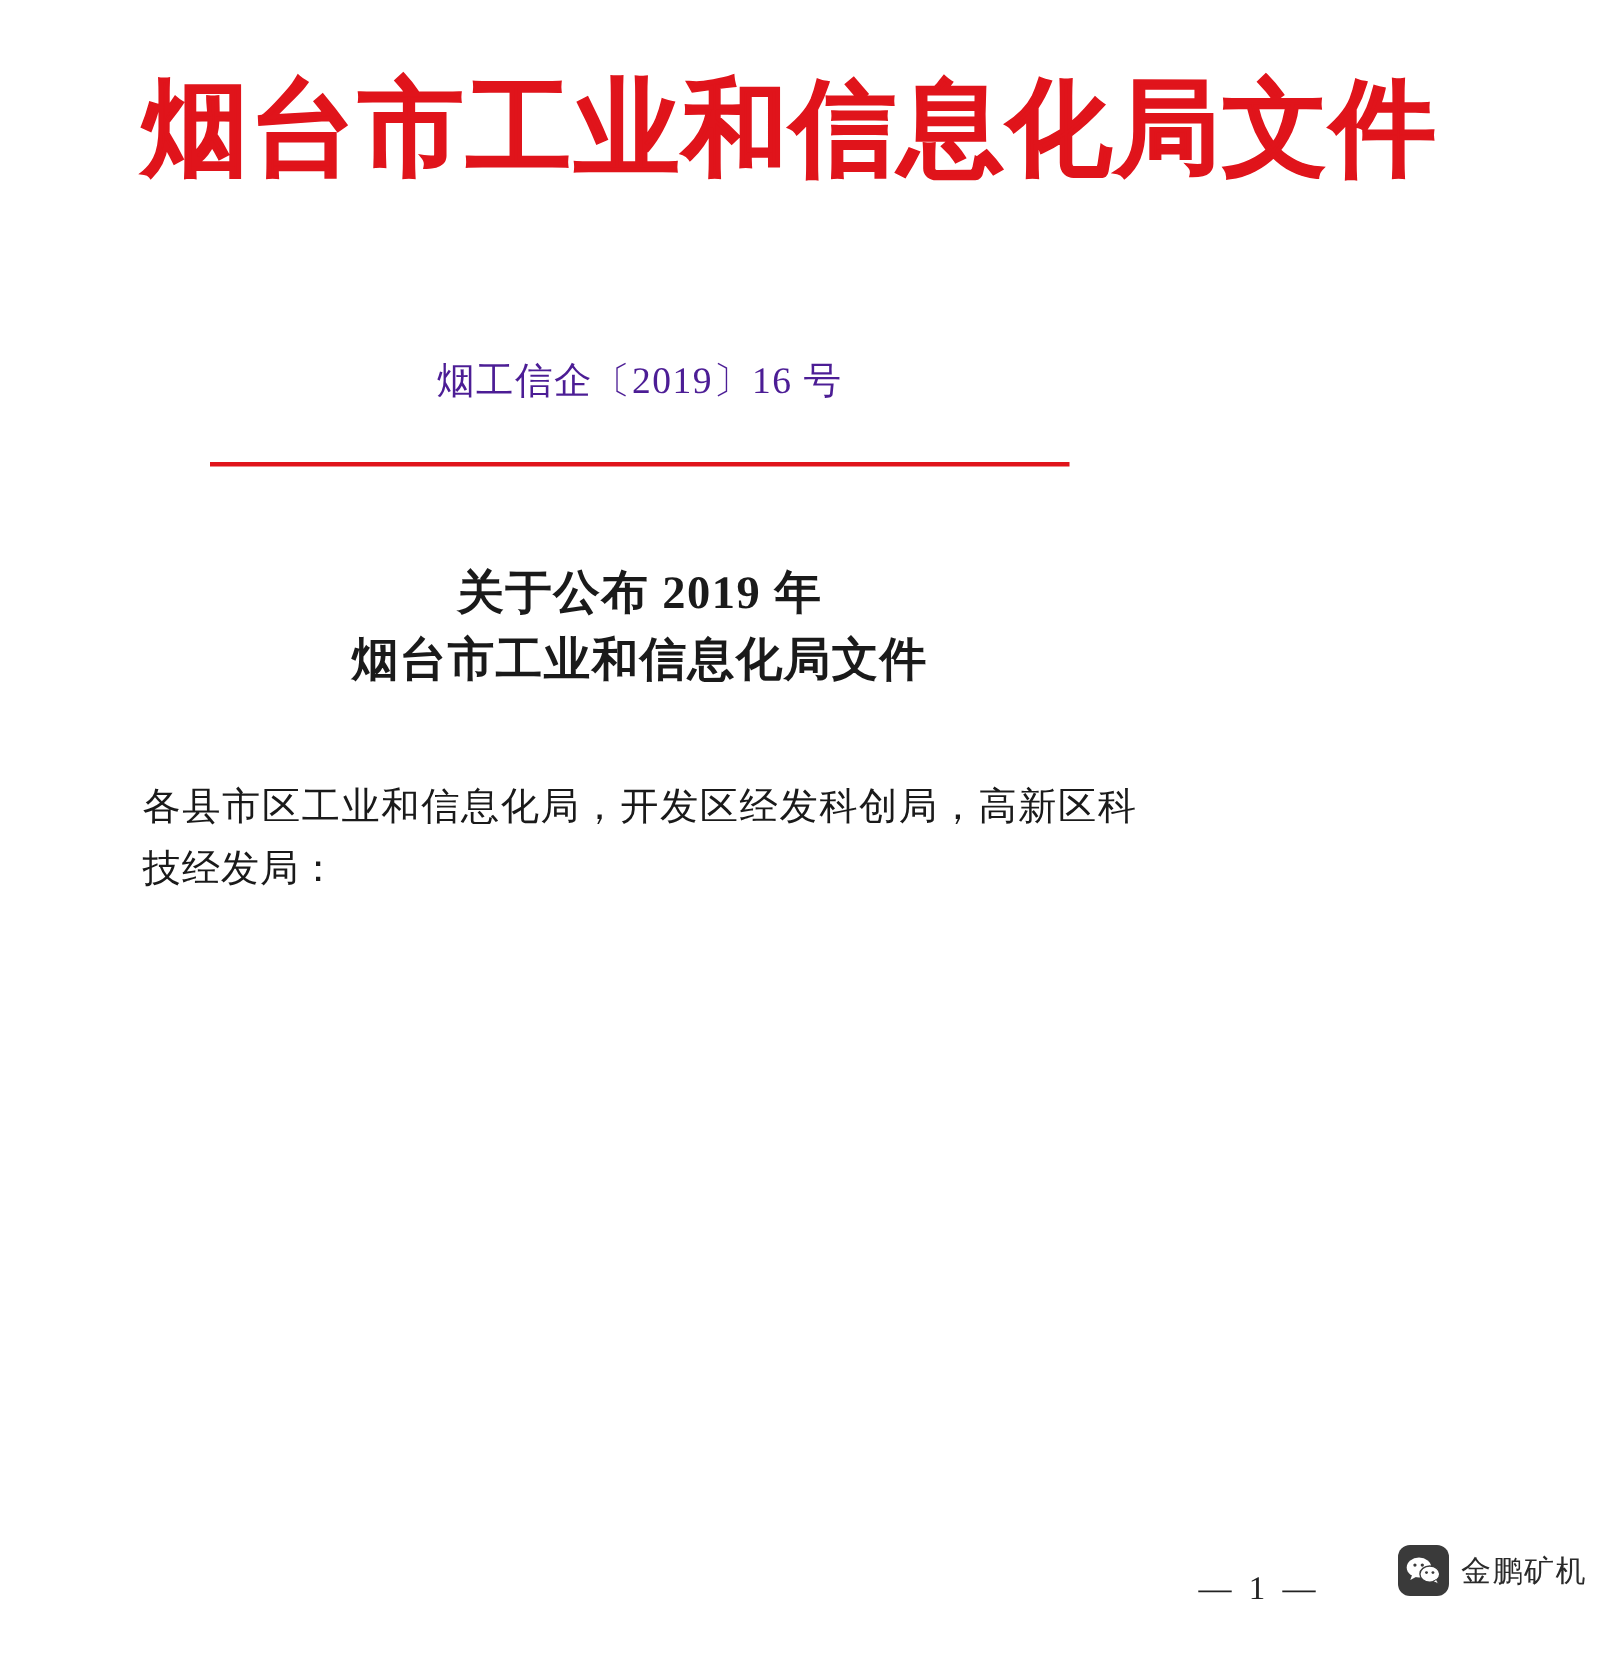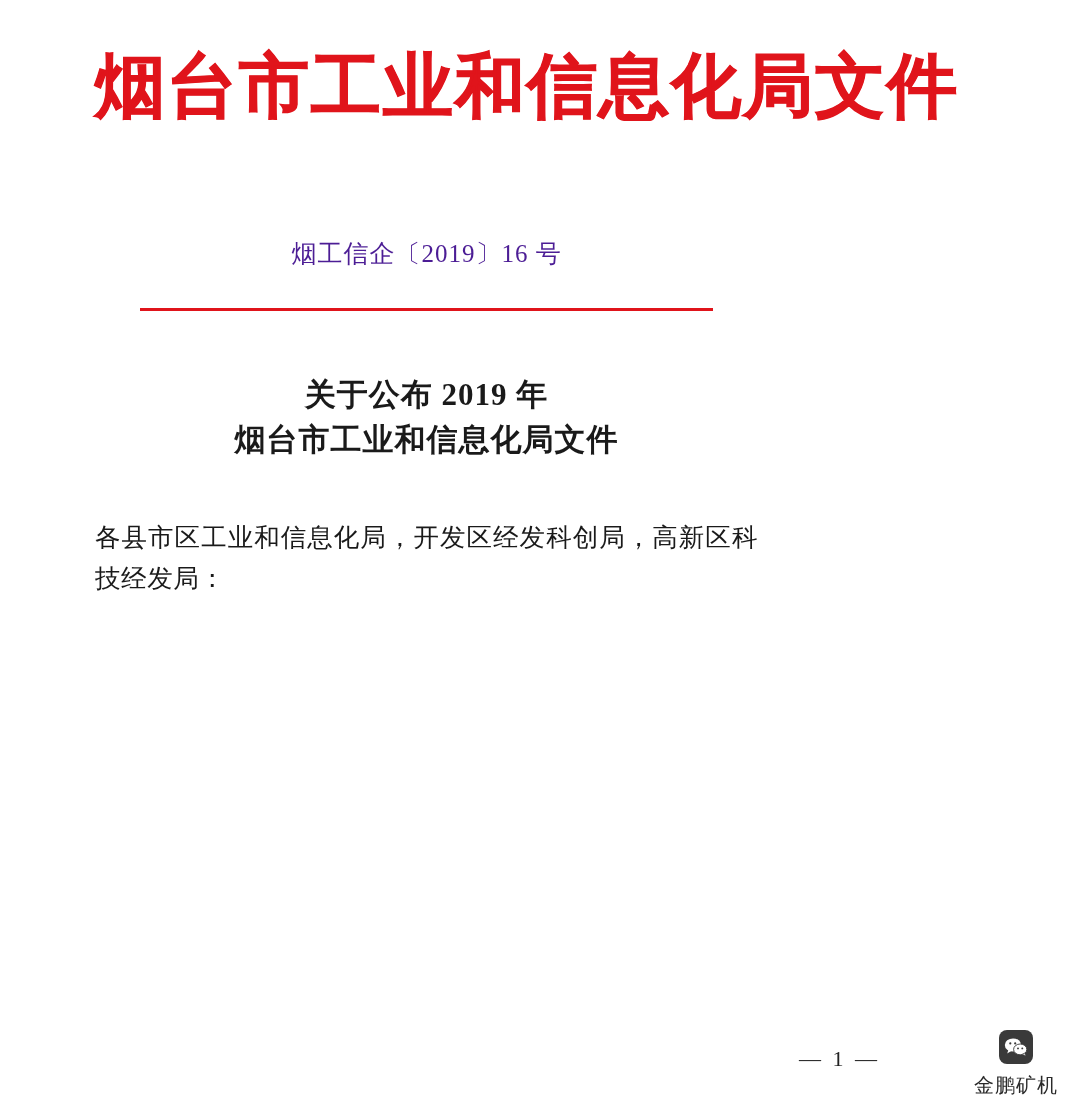--- a/index.html
+++ b/index.html
@@ -94,21 +94,20 @@
     color: #222;
     letter-spacing: 3px;
   }
   .wechat-badge {
     position: absolute;
     right: 22px;
     top: 14px;
     display: flex;
     align-items: center;
     gap: 8px;
-    flex-direction: column;
   }
   .wechat-icon {
     width: 34px;
     height: 34px;
     border-radius: 8px;
     background: #3a3a3a;
     display: flex;
     align-items: center;
     justify-content: center;
   }

